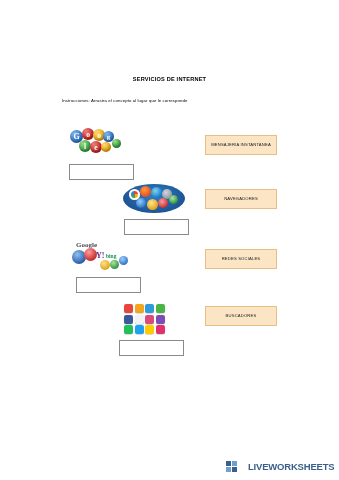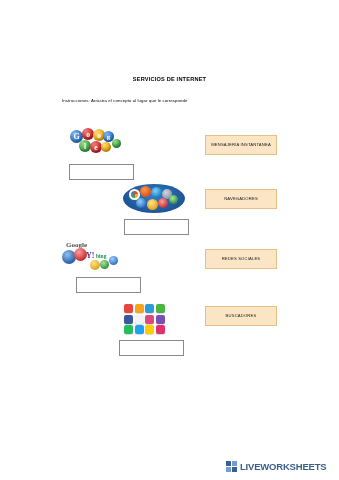--- a/index.html
+++ b/index.html
@@ -117,21 +117,21 @@
     font-weight: bold;
     white-space: nowrap;
   }
 
   
   .footer {
     position: absolute;
     left: 226px; top: 461px;
     display: flex;
     align-items: center;
-    gap: 3px;
+    gap: 11px;
   }
   .footer-mark {
     width: 11px;
     height: 11px;
     display: grid;
     grid-template-columns: 1fr 1fr;
     grid-template-rows: 1fr 1fr;
     gap: 1px;
   }
   .footer-mark i { display: block; }
@@ -194,21 +194,21 @@
     <div class="circ" style="left:35px; top:16px; width:10px; height:10px; background:radial-gradient(circle at 40% 35%, #ff9f9f, #c72c2c 75%);"></div>
     <div class="circ" style="left:46px; top:13px; width:9px; height:9px; background:radial-gradient(circle at 40% 35%, #a8e9a0, #2e8a3c 75%);"></div>
   </div>
 
   <div class="answer-box" style="left:124px; top:219px; width:65px; height:16px;" title=""></div>
 
   <div class="concept" style="left:205px; top:189px;">
     <span>NAVEGADORES</span>
   </div>
 
-  <div class="imgblock" style="left:60px; top:241px; width:66px; height:32px;">
+  <div class="imgblock" style="left:70px; top:241px; width:66px; height:32px;">
     <div class="wordmark" style="left:6px; top:0px; font-size:7px; color:#4a4a4a;">Google</div>
     <div class="circ" style="left:2px; top:9px; width:14px; height:14px; background:radial-gradient(circle at 38% 32%, #8fc2f0, #2054a0 78%);"></div>
     <div class="circ" style="left:14px; top:7px; width:13px; height:13px; background:radial-gradient(circle at 38% 32%, #ff9f9f, #bf2020 78%);"></div>
     <div class="wordmark" style="left:26px; top:10px; font-size:8px; color:#5c2b8a;">Y!</div>
     <div class="wordmark" style="left:36px; top:12px; font-size:5.5px; color:#1b8f4b;">bing</div>
     <div class="circ" style="left:30px; top:19px; width:10px; height:10px; background:radial-gradient(circle at 38% 32%, #ffe188, #d9a013 78%);"></div>
     <div class="circ" style="left:40px; top:19px; width:9px; height:9px; background:radial-gradient(circle at 38% 32%, #a6e79e, #2c8a38 78%);"></div>
     <div class="circ" style="left:49px; top:15px; width:9px; height:9px; background:radial-gradient(circle at 38% 32%, #9fd1ff, #2a6bbf 78%);"></div>
   </div>
 

